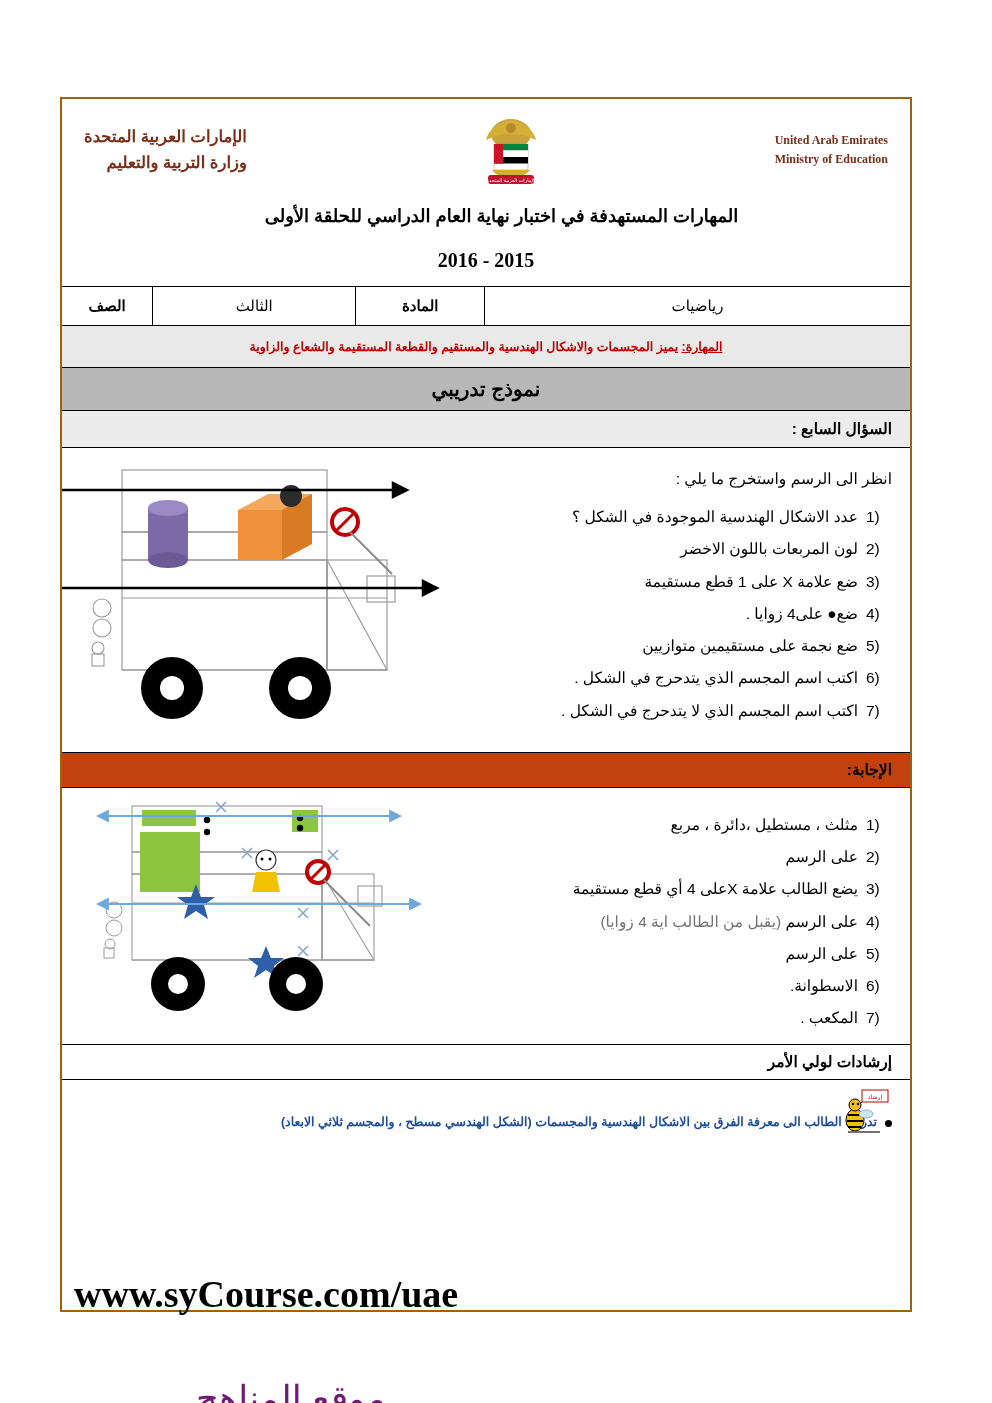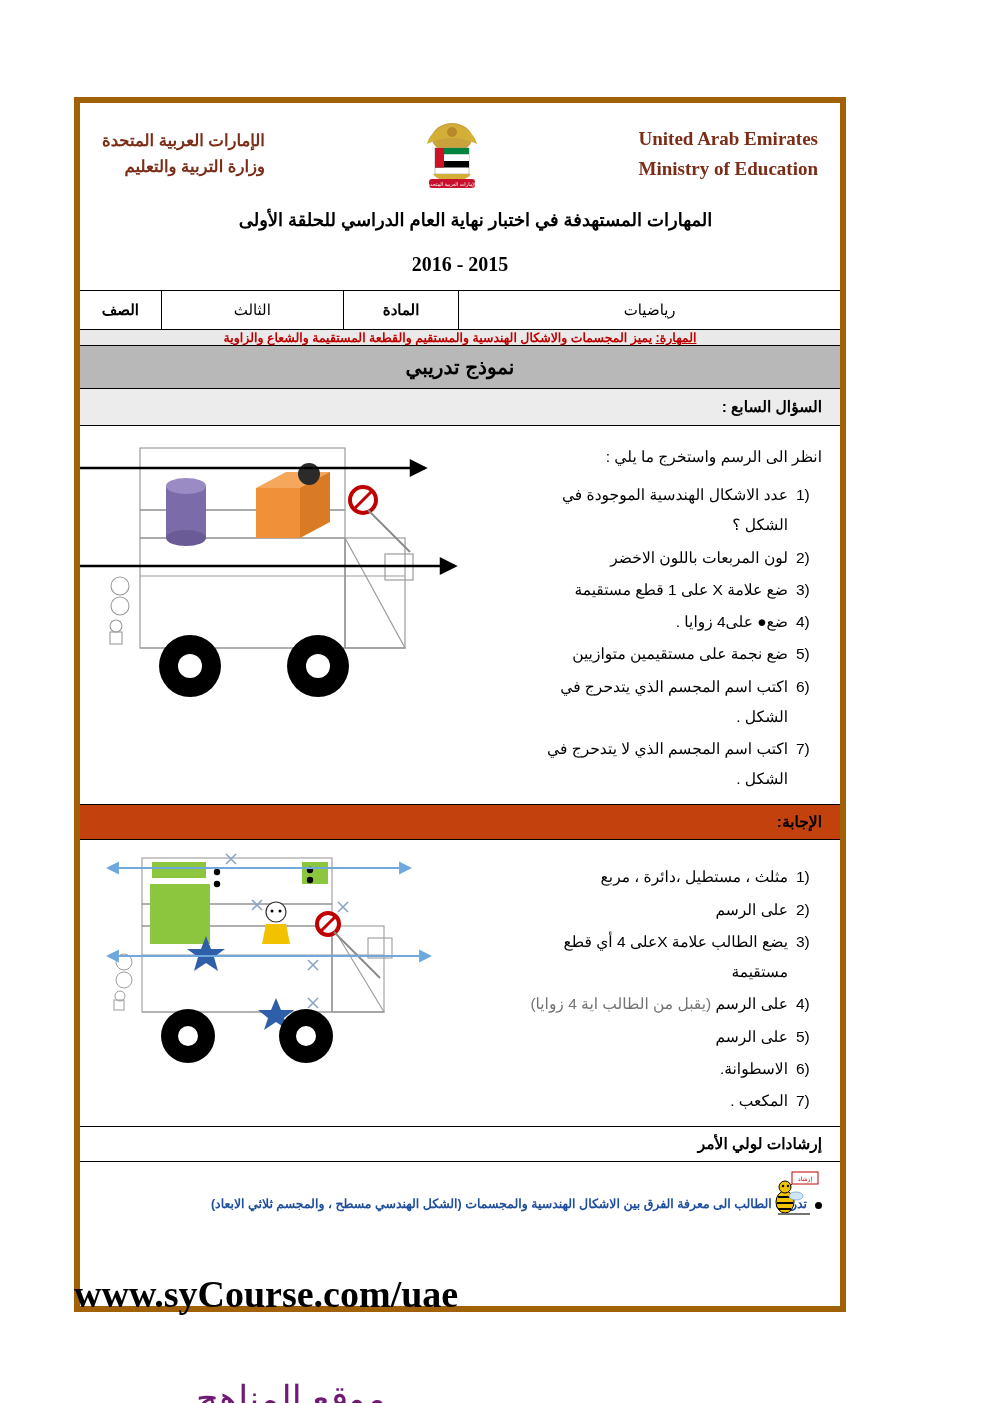--- a/index.html
+++ b/index.html
@@ -19,25 +19,25 @@
   .page {
     position: absolute;
     left: 0; top: 0;
     width: 992px;
     height: 1403px;
   }
 
   
   .doc-frame {
     position: absolute;
-    left: 74px;
+    left: 60px;
     top: 97px;
-    width: 772px;
+    width: 852px;
     height: 1215px;
-    border: 6px solid #a16207;
+    border: 2px solid #a16207;
     box-sizing: border-box;
     background: #fff;
   }
 
   
   .header-band {
     display: flex;
     flex-direction: row-reverse;
     align-items: center;
     justify-content: space-between;
@@ -53,21 +53,21 @@
     line-height: 1.55;
     font-size: 16.5px;
     letter-spacing: 0.5px;
   }
   .hdr-en {
     text-align: left;
     direction: ltr;
     color: #7b2d17;
     font-weight: bold;
     line-height: 1.6;
-    font-size: 19px;
+    font-size: 12px;
     font-family: "Liberation Serif", serif;
   }
   .emblem {
     width: 66px;
     height: 76px;
     position: relative;
   }
 
   
   .title-block {
@@ -107,21 +107,21 @@
   }
   .c-subject-val { width: 430px; border-left: 1.5px solid #000; }
   .c-subject-lbl { width: 130px; font-weight: bold; border-left: 1.5px solid #000; }
   .c-grade-val   { width: 205px; border-left: 1.5px solid #000; }
   .c-grade-lbl   { width: 91px; font-weight: bold; }
 
   
   .skill-band {
     background: #e9e9e9;
     border-bottom: 1.5px solid #000;
-    padding: 0 18px;
+    padding: 13px 18px;
     text-align: center;
     direction: rtl;
     font-size: 12.5px;
     font-weight: bold;
     color: #c00000;
   }
   .skill-band .lbl {
     color: #c00000;
     text-decoration: underline;
   }

